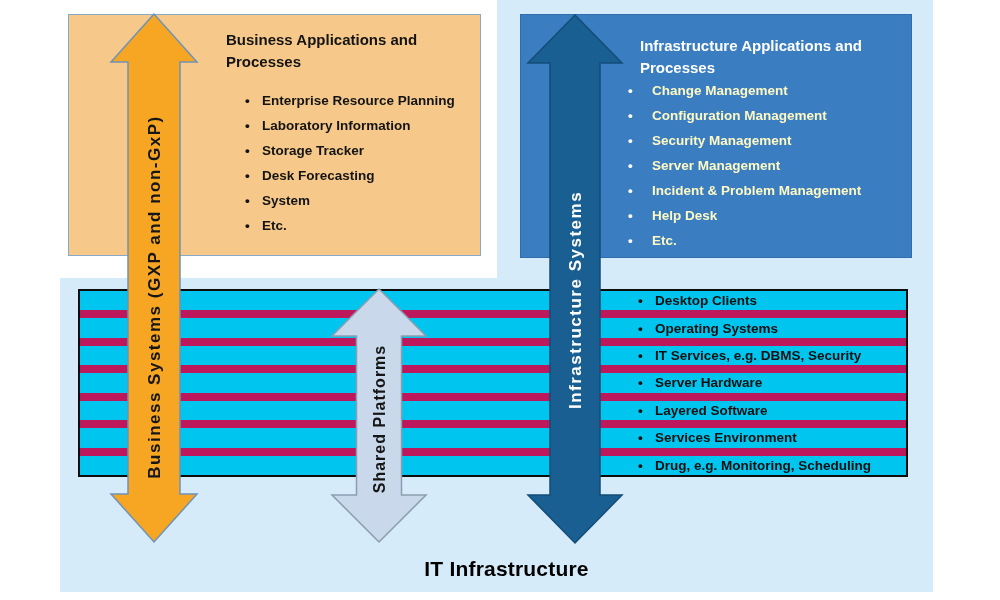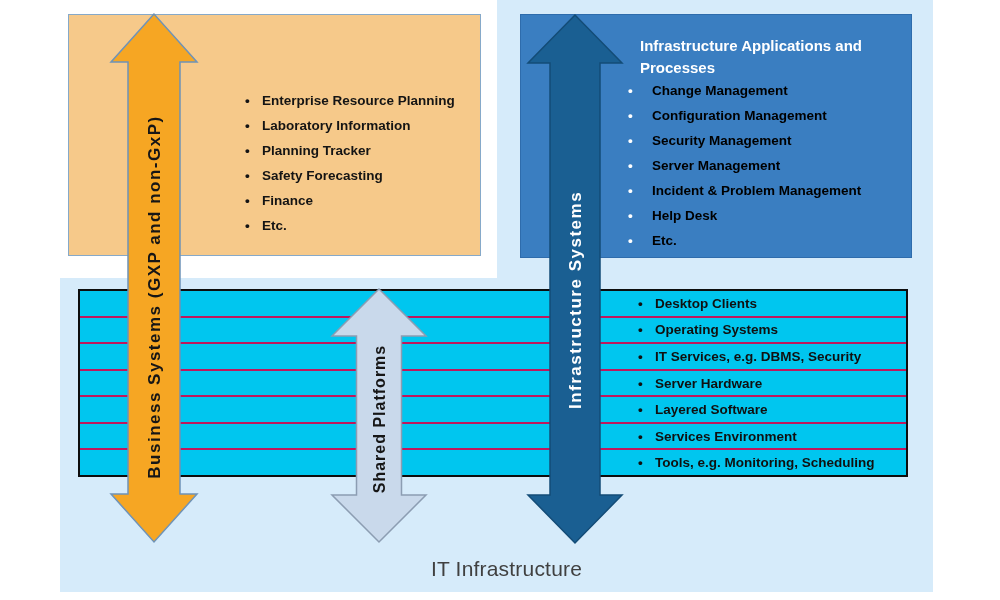--- a/index.html
+++ b/index.html
@@ -38,75 +38,76 @@
     left:520px;top:14px;width:392px;height:244px;
     background:var(--infrastructure-box-bg,#3A7EC1);
     border:1px solid #2E6CAC;box-sizing:border-box;
   }
   .infra-box .box-title{
     position:absolute;left:119px;top:20px;width:245px;
     font-size:15px;font-weight:bold;color:#ffffff;line-height:22px;
   }
   .infra-box ul{
     position:absolute;left:107px;top:63px;margin:0;padding:0;list-style:none;
-    font-size:13.5px;font-weight:bold;color:#000000;
+    font-size:13.5px;font-weight:bold;color:#fef9c3;
   }
   .infra-box li{height:25px;line-height:25px;white-space:nowrap;}
   .infra-box li::before{content:"•";display:inline-block;width:24px;color:#ffffff;}
 
   
   .stack-box{
     left:78px;top:289px;width:830px;height:188px;
     background:var(--platform-bg,#00C6EF);
     border:2px solid #0d0d0d;box-sizing:border-box;
     display:flex;flex-direction:column;
   }
   .stack-row{
     flex:1;display:flex;align-items:center;
     padding-left:558px;box-sizing:border-box;
     font-size:13.5px;font-weight:bold;color:#101010;white-space:nowrap;
   }
-  .stack-row + .stack-row{border-top:2px solid #be185d;}
+  .stack-row + .stack-row{border-top:8px solid #be185d;}
   .stack-row::before{content:"•";display:inline-block;width:17px;}
 
   
   .arrow-svg{position:absolute;overflow:visible;}
   .arrow-business polygon{fill:var(--business-arrow,#F6A623);stroke:#6E93B8;stroke-width:1.5;}
   .arrow-shared polygon{fill:var(--shared-arrow,#C9D9EB);stroke:#8C9DB2;stroke-width:1.5;}
   .arrow-infrastructure polygon{fill:var(--infrastructure-arrow,#1A5F92);stroke:#134C77;stroke-width:1.5;}
 
   
   .v-label{
     position:absolute;white-space:nowrap;font-weight:bold;
     transform:translate(-50%,-50%) rotate(-90deg);
   }
   .v-label-business{left:155px;top:297px;font-size:17px;letter-spacing:1.5px;color:#161616;}
   .v-label-shared{left:380px;top:419px;font-size:16px;letter-spacing:1px;color:#161616;}
   .v-label-infrastructure{left:576px;top:300px;font-size:17px;letter-spacing:1.5px;color:#ffffff;}
 
   
   .footer-label{
     left:80px;top:557px;width:853px;text-align:center;
-    font-size:21px;font-weight:normal;color:#404040;letter-spacing:0.2px;
+    font-size:21px;font-weight:bold;color:#000000;letter-spacing:0.2px;
   }
 </style>
 </head>
 <body>
 
 <div class="abs panel panel-right"></div>
 <div class="abs panel panel-bottom"></div>
 
 <div class="abs business-box">
+  <div class="box-title">Business Applications and Processes</div>
   <ul>
 
   <li>Enterprise Resource Planning</li>
       <li>Laboratory Information</li>
-      <li>Planning Tracker</li>
-      <li>Safety Forecasting</li>
-      <li>Finance</li>
+      <li>Storage Tracker</li>
+      <li>Desk Forecasting</li>
+      <li>System</li>
       <li>Etc.</li>
     </ul>
 </div>
 
 <div class="abs infra-box">
   <div class="box-title">Infrastructure Applications and Processes</div>
   <ul>
 
   <li>Change Management</li>
       <li>Configuration Management</li>
@@ -119,21 +120,21 @@
 </div>
 
 <div class="abs stack-box">
 
 <div class="stack-row">Desktop Clients</div>
     <div class="stack-row">Operating Systems</div>
     <div class="stack-row">IT Services, e.g. DBMS, Security</div>
     <div class="stack-row">Server Hardware</div>
     <div class="stack-row">Layered Software</div>
     <div class="stack-row">Services Environment</div>
-    <div class="stack-row">Tools, e.g. Monitoring, Scheduling</div>
+    <div class="stack-row">Drug, e.g. Monitoring, Scheduling</div>
   </div>
 
 <svg class="arrow-svg arrow-business" style="left:109px;top:12px;" width="90" height="532" viewBox="0 0 90 532">
   <polygon points="45,2 2,50 19,50 19,482 2,482 45,530 88,482 71,482 71,50 88,50"></polygon>
 </svg>
 
 <svg class="arrow-svg arrow-shared" style="left:330px;top:287px;" width="98" height="257" viewBox="0 0 98 257">
   <polygon points="49,2 2,49 26.5,49 26.5,208 2,208 49,255 96,208 71.5,208 71.5,49 96,49"></polygon>
 </svg>
 

